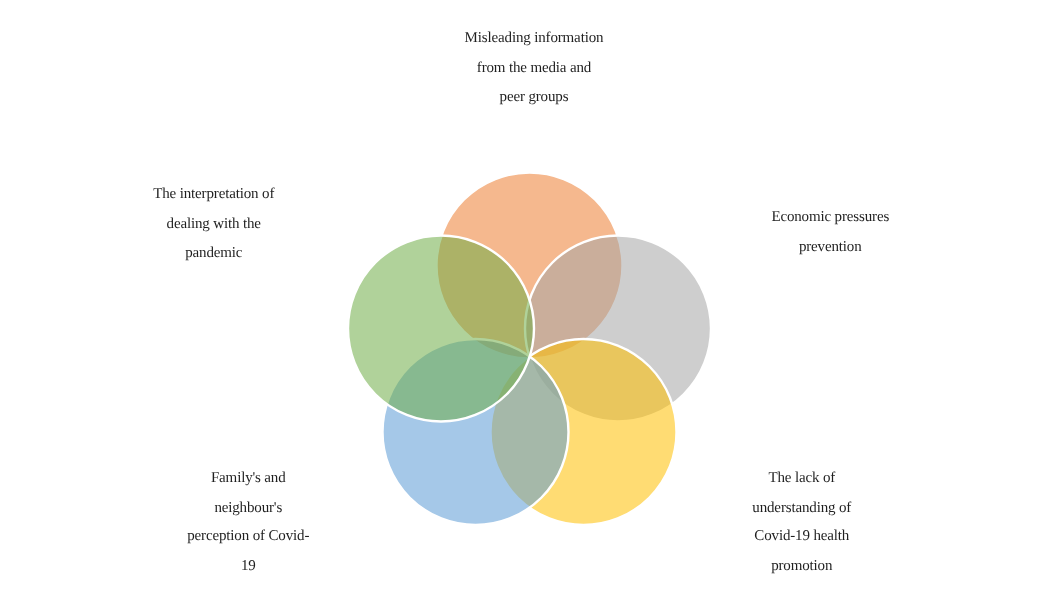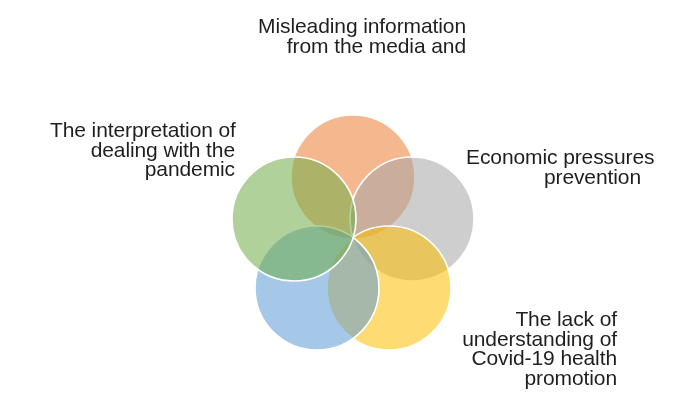--- a/index.html
+++ b/index.html
@@ -15,63 +15,71 @@
     overflow: hidden;
     font-family: "Liberation Sans", "DejaVu Sans", sans-serif;
   }
   #venn-svg {
     position: absolute;
     left: 0;
     top: 0;
   }
   .label {
     position: absolute;
-    text-align: right;
-    font-size: 21px;
+    text-align: center;
+    font-size: 10px;
     line-height: 19.5px;
     color: #1f1f1f;
     letter-spacing: -0.1px;
+    font-family: Liberation Serif, serif;
   }
   .label div { white-space: nowrap; }
   #label-top        { left: 246px; top: 16px;  width: 220px; }
   #label-upper-left { left: 50px;  top: 120px; width: 185px; }
-  #label-upper-right{ left: 466px; top: 147px; width: 175px; }
+  #label-upper-right{ left: 466px; top: 135px; width: 175px; }
   #label-lower-right{ left: 452px; top: 309px; width: 165px; }
   #label-lower-left { left: 83px;  top: 309px; width: 165px; }
 </style>
 </head>
 <body>
 
 <div id="canvas">
 
   <svg id="venn-svg" width="700" height="400" viewBox="0 0 700 400">
     <circle cx="353" cy="177" r="62" fill="#ED7D31" fill-opacity="0.55" stroke="#ffffff" stroke-width="1.6"></circle>
     <circle cx="412" cy="219" r="62" fill="#A5A5A5" fill-opacity="0.55" stroke="#ffffff" stroke-width="1.6"></circle>
     <circle cx="389" cy="288" r="62" fill="#FFC000" fill-opacity="0.55" stroke="#ffffff" stroke-width="1.6"></circle>
     <circle cx="317" cy="288" r="62" fill="#5B9BD5" fill-opacity="0.55" stroke="#ffffff" stroke-width="1.6"></circle>
     <circle cx="294" cy="219" r="62" fill="#70AD47" fill-opacity="0.55" stroke="#ffffff" stroke-width="1.6"></circle>
   </svg>
 
   <div class="label" id="label-top">
     <div>Misleading information</div>
     <div>from the media and</div>
+    <div>peer groups</div>
   </div>
 
   <div class="label" id="label-upper-left">
     <div>The interpretation of</div>
     <div>dealing with the</div>
     <div>pandemic</div>
   </div>
 
   <div class="label" id="label-upper-right">
     <div>Economic pressures</div>
     <div>prevention</div>
   </div>
 
   <div class="label" id="label-lower-right">
     <div>The lack of</div>
     <div>understanding of</div>
     <div>Covid-19 health</div>
     <div>promotion</div>
   </div>
 
+  <div class="label" id="label-lower-left">
+    <div>Family's and</div>
+    <div>neighbour's</div>
+    <div>perception of Covid-</div>
+    <div>19</div>
+  </div>
 
 </div>
 
 </body></html>

